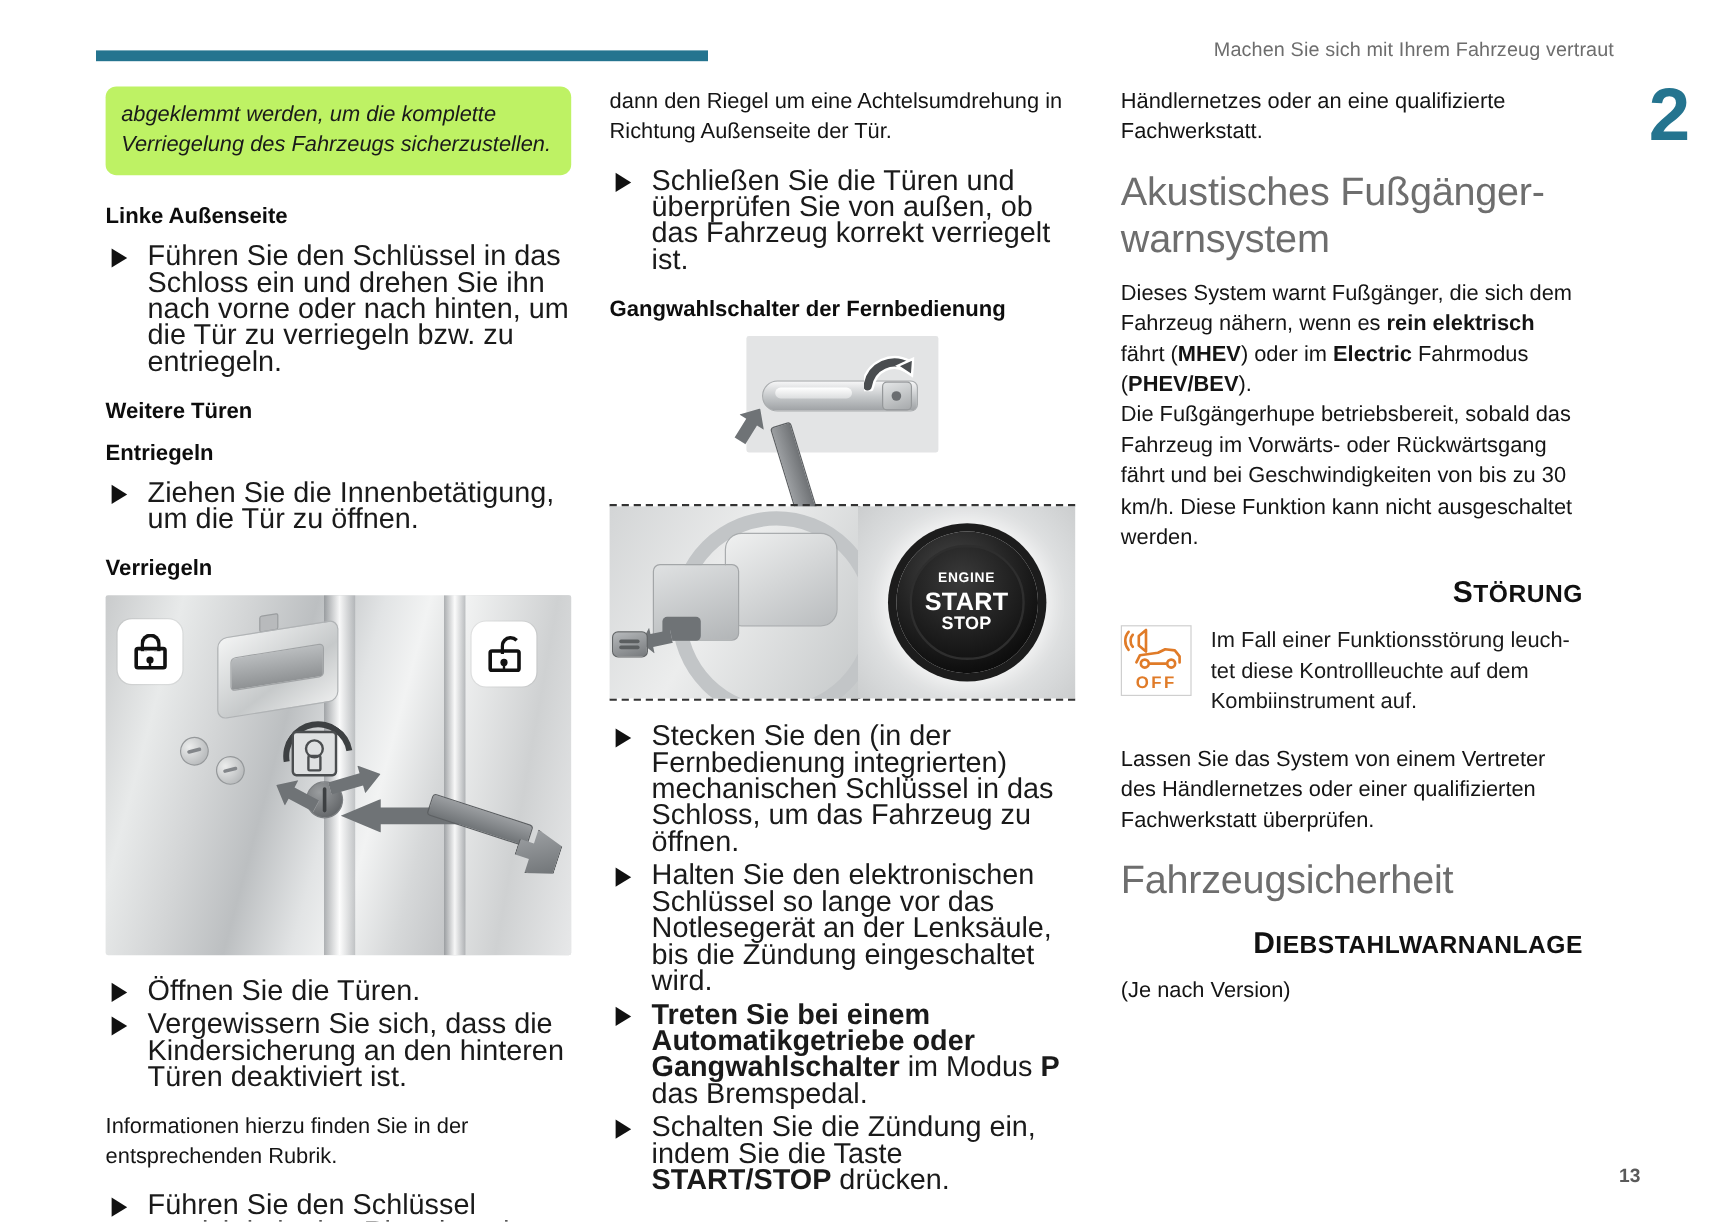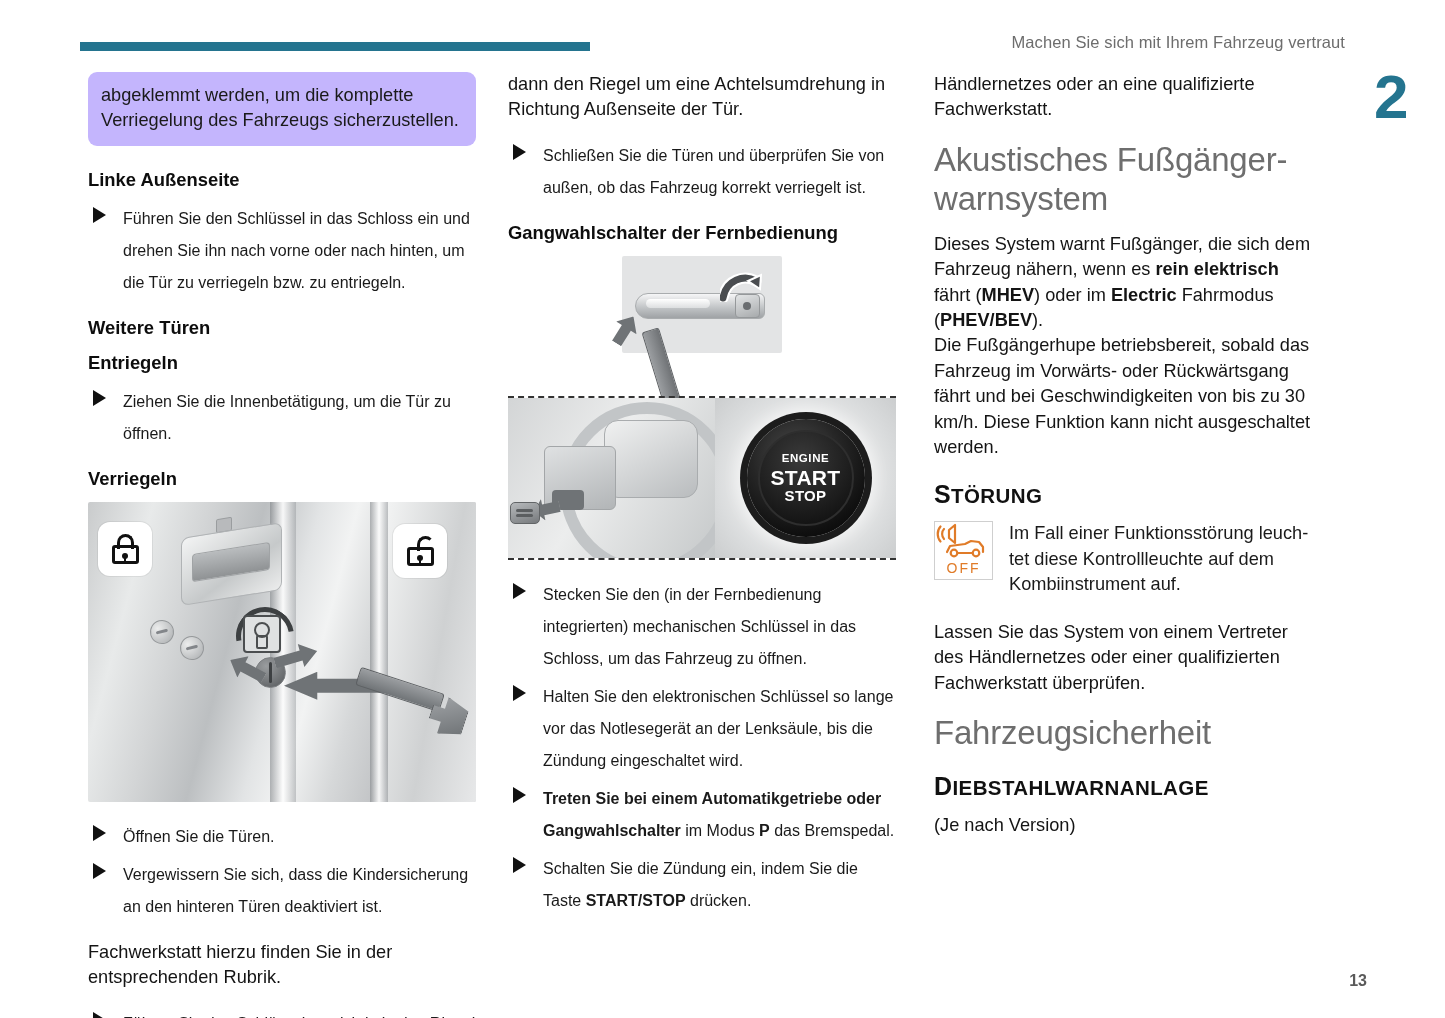--- a/index.html
+++ b/index.html
@@ -39,50 +39,52 @@
 
   
   p{margin:0;}
   .body{
     font-size:18.2px;line-height:25.4px;color:#141414;
     margin-bottom:17px;
   }
   .body.tight{margin-bottom:0;}
 
   .note{
-    background:#c4b5fd;border-radius:9px;
+    background:#bef264;border-radius:9px;
     padding:11px 14px 12px 13px;
     font-size:18.2px;line-height:25.4px;
     margin-bottom:22px;
+    font-style:italic;
   }
 
   h3.sub{
     font-size:18.4px;font-weight:bold;line-height:24px;
     margin:0 0 11px 0;color:#0d0d0d;
   }
 
   h2.big{
     font-size:33px;font-weight:normal;line-height:39px;
     color:#6e6e6e;margin:14px 0 14px 0;letter-spacing:-.2px;
   }
   h2.big.first{margin-top:17px;}
 
   h3.smallcaps{
     font-size:17px;font-weight:bold;color:#111;
     margin:20px 0 12px 0;
     letter-spacing:.4px;
+    text-align:right;
   }
   h3.smallcaps .cap1{font-size:25px;}
   h3.smallcaps .rest{font-size:20.5px;}
 
   
   ul.b{list-style:none;margin:0 0 17px 0;padding:0;}
   ul.b li{
     position:relative;padding-left:35px;
-    font-size:16px;line-height:32px;
+    font-size:24px;line-height:22px;
     margin-bottom:6px;
   }
   ul.b li:last-child{margin-bottom:0;}
   ul.b li .tri{
     position:absolute;left:5px;top:4px;
     width:0;height:0;
     border-left:13px solid #111;
     border-top:8.5px solid transparent;
     border-bottom:8.5px solid transparent;
   }
@@ -314,21 +316,21 @@
   .startbtn .l3{font-size:15px;font-weight:bold;letter-spacing:.3px;margin-top:0;}
 
   
   .icon-note{display:flex;gap:16px;align-items:flex-start;margin:6px 0 22px 0;}
   .tellt{
     width:57px;height:57px;flex:0 0 57px;
     border:1.4px solid #cfcfcf;background:#fff;position:relative;
   }
   .tellt .off{
     position:absolute;bottom:3px;left:0;right:0;text-align:center;
-    font-size:14px;font-weight:normal;color:#e07b28;letter-spacing:2px;
+    font-size:14px;font-weight:bold;color:#e07b28;letter-spacing:2px;
   }
   .icon-note .txt{font-size:18.2px;line-height:25.4px;}
 </style>
 </head>
 <body>
 
 <div class="page">
 
   <div class="rule"></div>
   <div class="running-head">Machen Sie sich mit Ihrem Fahrzeug vertraut</div>
@@ -403,21 +405,21 @@
       <li>
         <span class="tri"></span>
         <span>Öffnen Sie die Türen.</span>
       </li>
       <li>
         <span class="tri"></span>
         <span>Vergewissern Sie sich, dass die Kindersicherung an den hinteren Türen deaktiviert ist.</span>
       </li>
     </ul>
 
-    <p class="body">Fachwerkstatt hierzu finden Sie in der entsprechenden Rubrik.</p>
+    <p class="body">Informationen hierzu finden Sie in der entsprechenden Rubrik.</p>
 
     <ul class="b">
       <li>
         <span class="tri"></span>
         <span>Führen Sie den Schlüssel vorsichtig in den Riegel an der Türverriegelung, drehen Sie</span>
       </li>
     </ul>
   </div>
 
   <div class="col col-mid">

